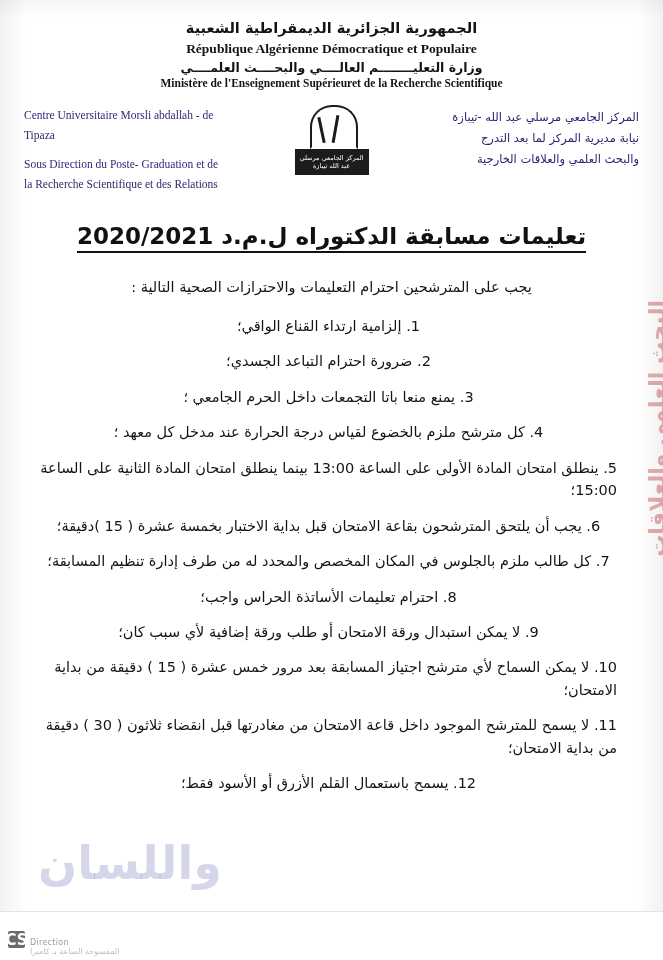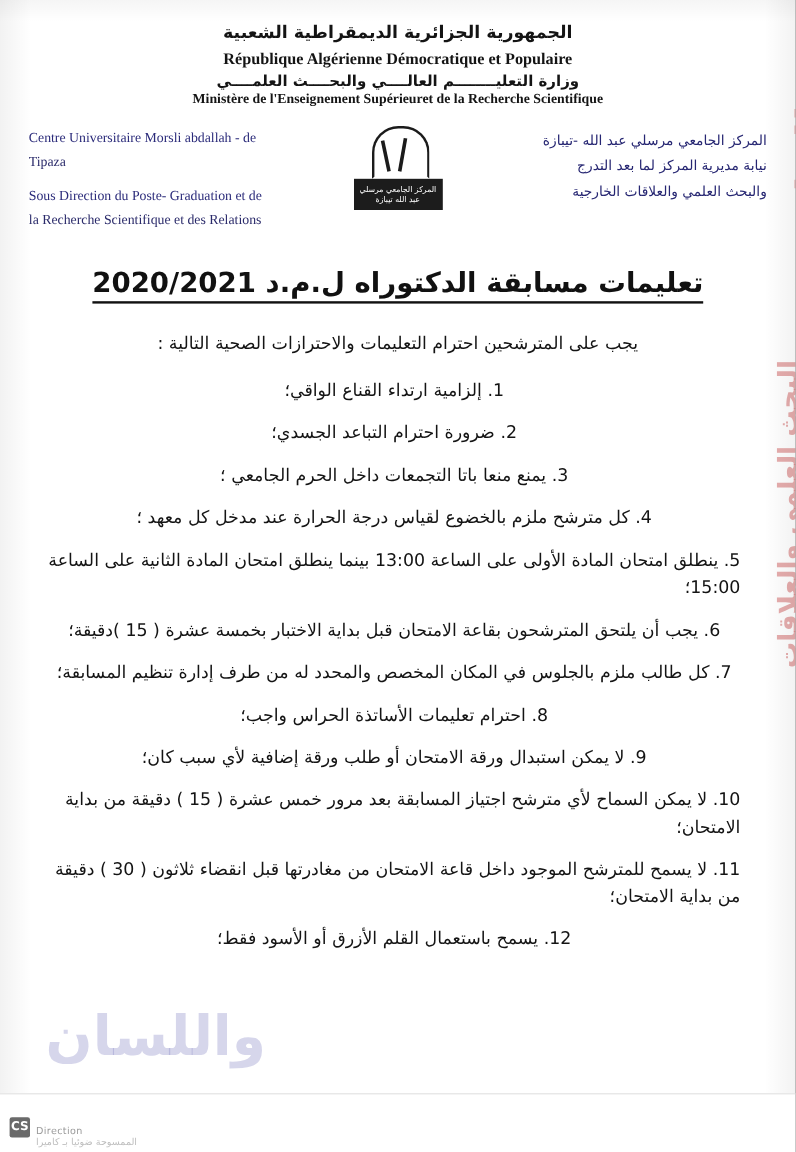--- a/index.html
+++ b/index.html
@@ -237,21 +237,21 @@
     border-top: 1px solid #e3e3e3;
   }
   .cs-badge {
     position: absolute;
     left: 8px;
     bottom: 12px;
     width: 17px;
     height: 17px;
     background: #6a6a6a;
     color: #fff;
-    font-size: 10px;
+    font-size: 15px;
     font-weight: bold;
     display: flex;
     align-items: center;
     justify-content: center;
     border-radius: 2px;
   }
   .cs-text {
     position: absolute;
     left: 30px;
     bottom: 13px;
@@ -330,15 +330,15 @@
 
   <div class="wm wm-top">#الخارجية</div>
   <div class="wm wm-mid">البحث العلمي والعلاقات</div>
   <div class="wm wm-bottom">واللسان</div>
 
   <div class="scan-shade"></div>
 
   <div class="footer">
     <div class="cs-badge">CS</div>
     <div class="cs-text">Direction</div>
-    <div class="cs-text-ar">الممسوحة ضوئيا بـ كاميرا</div>
+    <div class="cs-text-ar">الممسوحة الساعة بـ كاميرا</div>
   </div>
 </div>
 
 </body></html>

